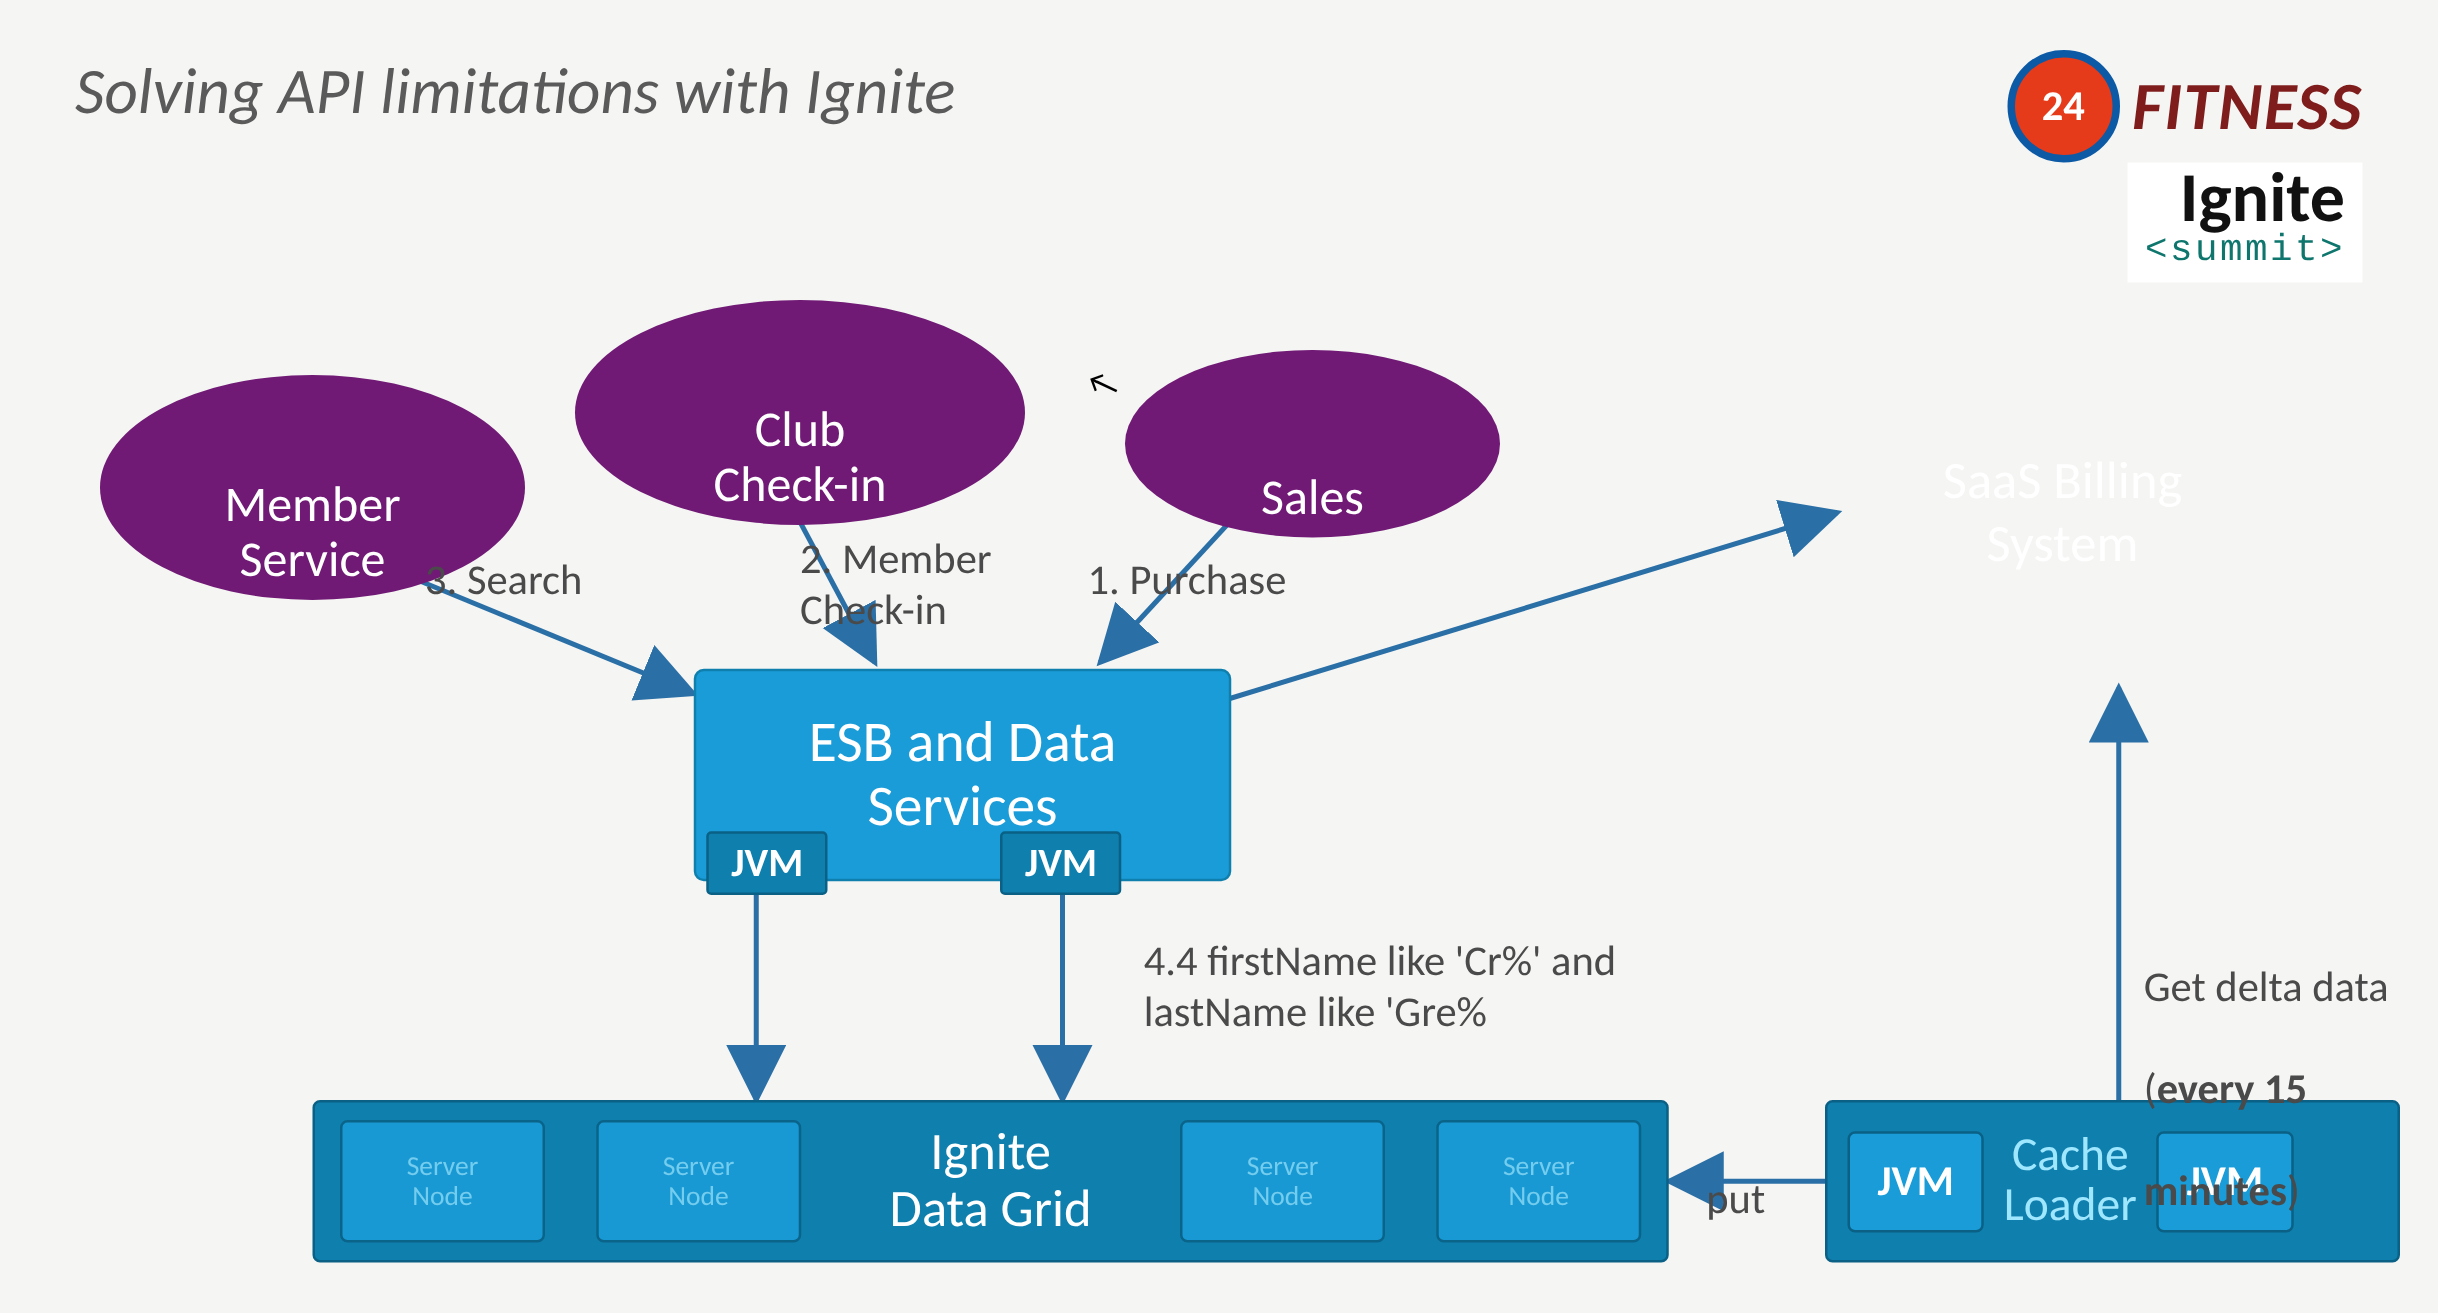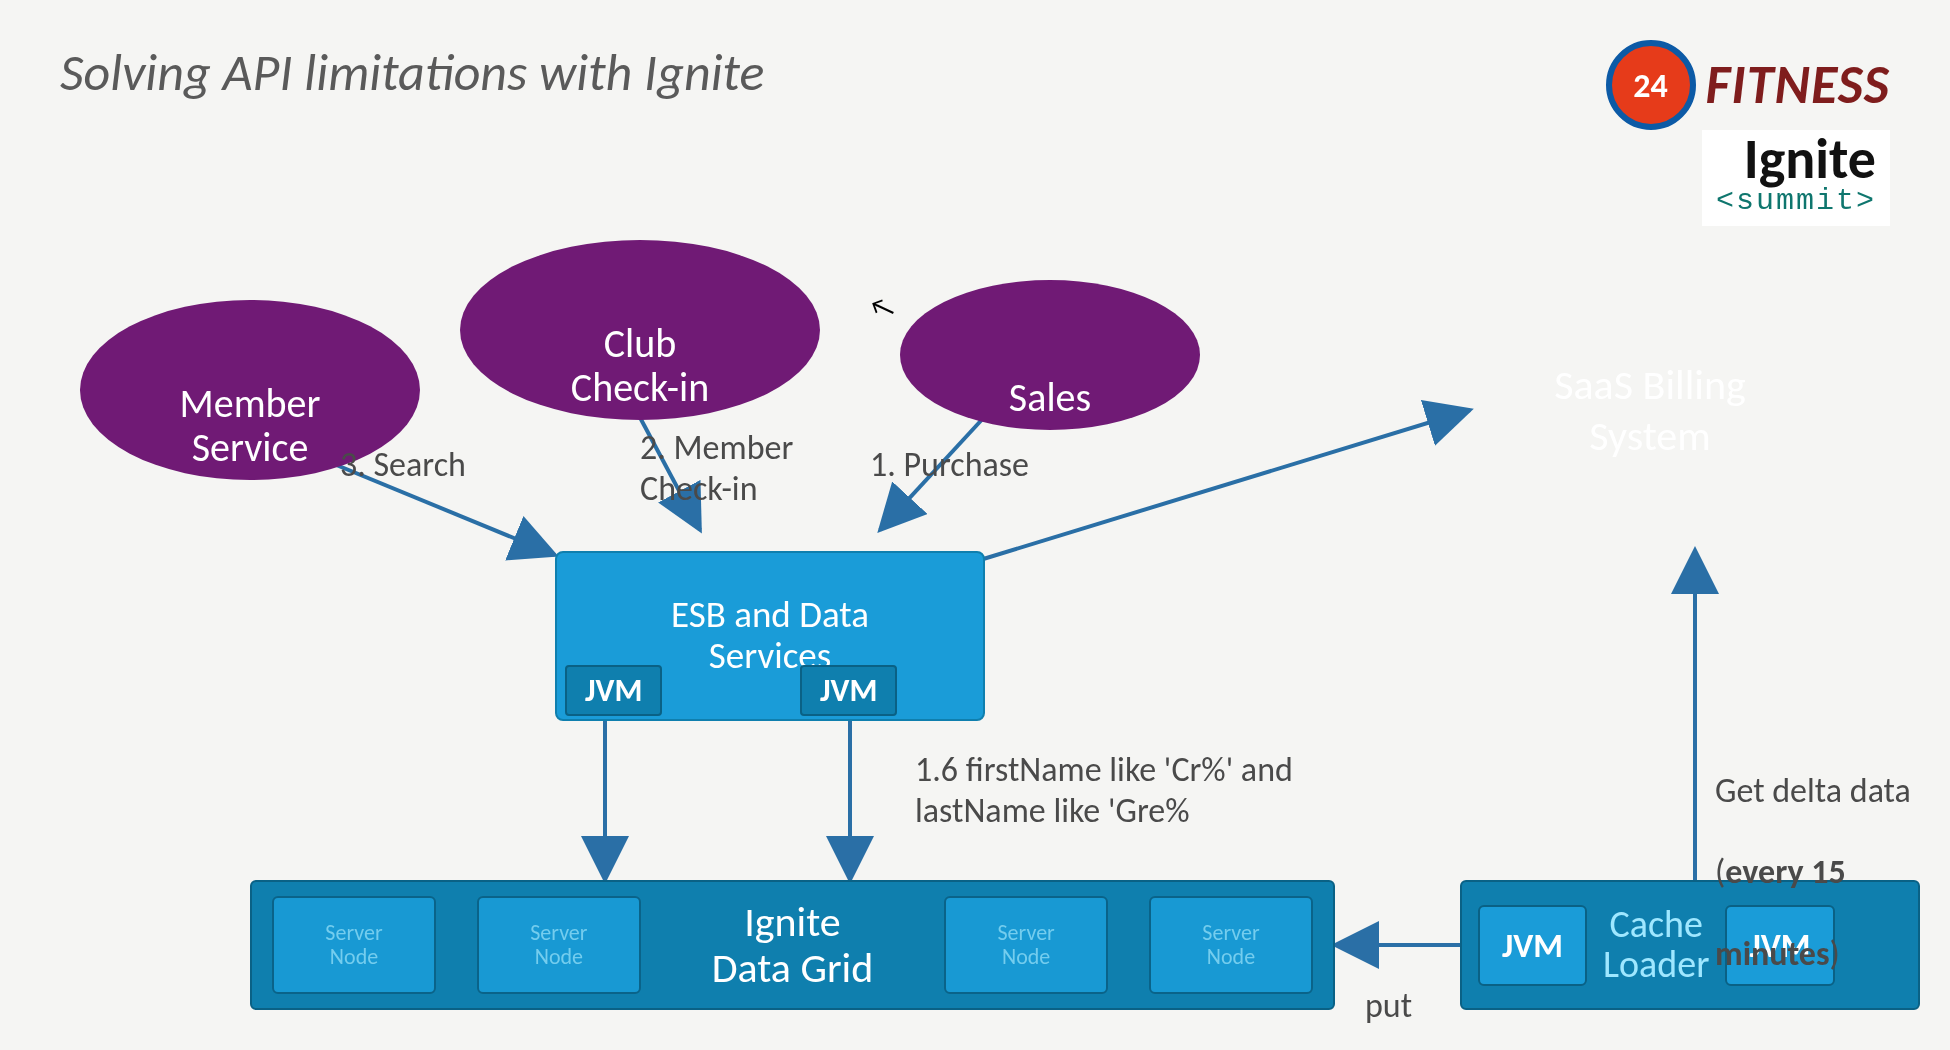--- a/index.html
+++ b/index.html
@@ -102,24 +102,23 @@
     color: #fff;
     border: 2px solid #0f7fae;
     border-radius: 8px;
     box-sizing: border-box;
     display: flex;
     align-items: center;
     justify-content: center;
     text-align: center;
   }
   .esb {
-    font-size: 37px;
+    font-size: 46px;
     line-height: 1.1;
     flex-direction: column;
-    margin-top: 16px;
   }
   .jvm-tab {
     position: absolute;
     background: #0f7fae;
     color: #fff;
     font-size: 32px;
     font-weight: bold;
     padding: 4px 18px;
     border: 2px solid #0a6185;
     border-radius: 4px;
@@ -302,23 +301,23 @@
     <div class="jvm">JVM</div>
     <div class="lab" style="white-space:pre-line;">Cache
 Loader</div>
     <div class="jvm">JVM</div>
   </div>
 
   <div class="lbl" style="left:340px; top:445px;">3. Search</div>
   <div class="lbl" style="left:640px; top:428px; white-space:pre-line;">2. Member
 Check-in</div>
   <div class="lbl" style="left:870px; top:445px;">1. Purchase</div>
-  <div class="lbl" style="left:915px; top:750px; white-space:pre-line;">1.6 firstName like 'Cr%' and
+  <div class="lbl" style="left:915px; top:750px; white-space:pre-line;">4.4 firstName like 'Cr%' and
 lastName like 'Gre%</div>
-  <div class="lbl" style="left:1365px; top:940px;margin-top:46px;">put</div>
+  <div class="lbl" style="left:1365px; top:940px;">put</div>
   <div class="lbl" style="left:1715px; top:730px; white-space:pre-line;">
     <span>Get delta data</span><br>
     <span>(<span class="b">every 15</span></span><br>
     <span class="b">minutes</span><span>)</span>
   </div>
 
   <div class="cursor" style="left:870px; top:290px;">↖</div>
 
 </div>
 

